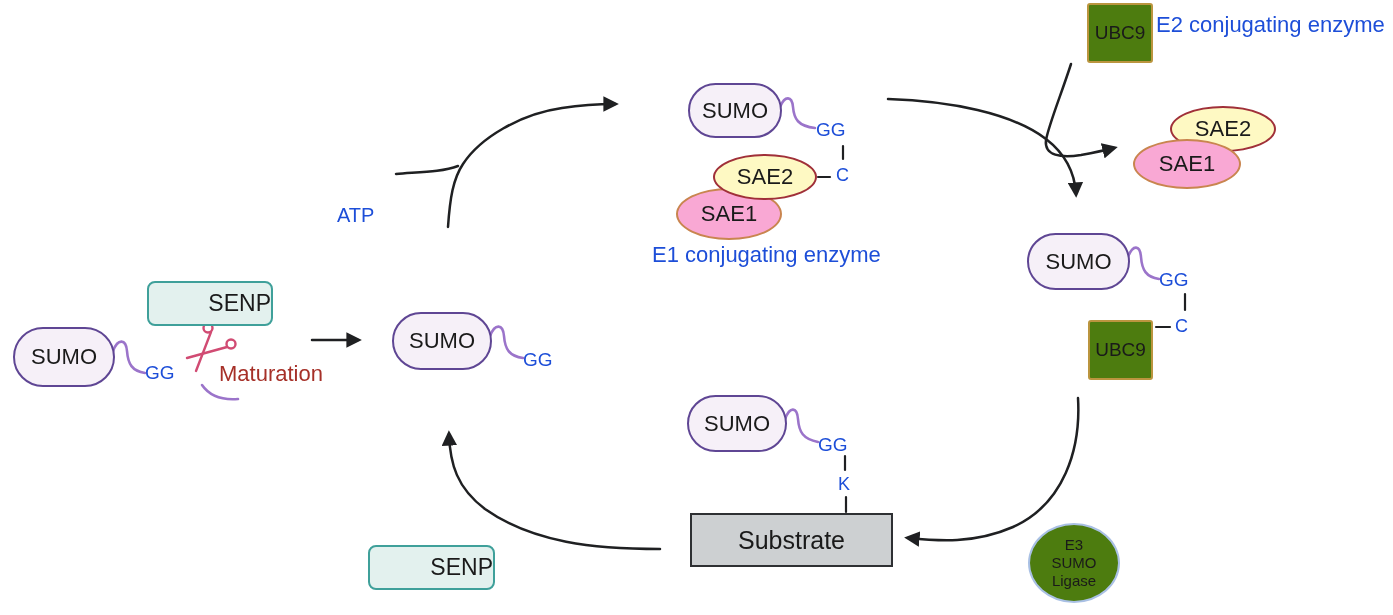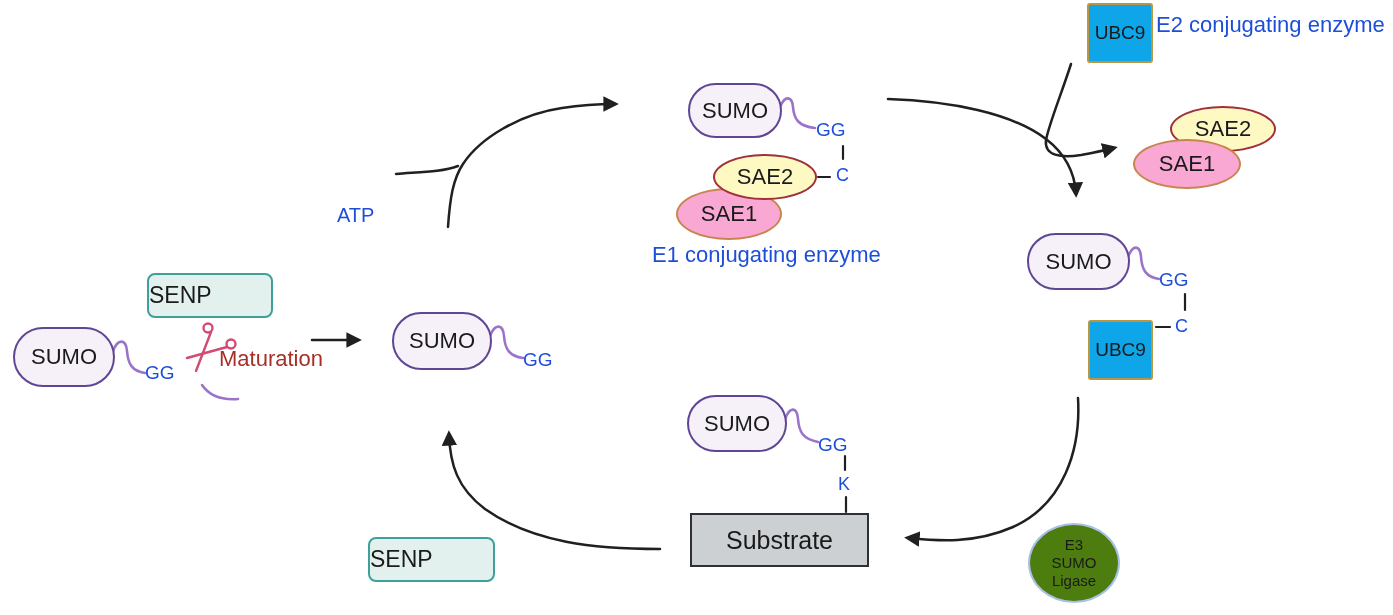--- a/index.html
+++ b/index.html
@@ -12,27 +12,27 @@
     color: #1a1a1a;
     overflow: hidden;
   }
   .lbl { position: absolute; white-space: nowrap; color:#1d4ed8; font-weight:500; }
   .pill {
     position:absolute; display:flex; align-items:center; justify-content:center;
     background:#f6f0f8; border:2.5px solid #5f4694; border-radius:30px;
     font-size:22px; font-weight:500; z-index:4;
   }
   .senp {
-    position:absolute; display:flex; align-items:center; justify-content:flex-start;
+    position:absolute; display:flex; align-items:center; justify-content:flex-end;
     background:#e3f1ee; border:2.5px solid #3fa09a; border-radius:8px;
-    font-size:23px; font-weight:500; z-index:4;
+    font-size:23px; font-weight:500; z-index:4;margin-top:8px;
   }
   .ubc9 {
     position:absolute; display:flex; align-items:center; justify-content:center;
-    background:#0ea5e9; border:2.5px solid #bb953f; border-radius:3px;
+    background:#4d7c0f; border:2.5px solid #bb953f; border-radius:3px;
     font-size:19px; font-weight:500; z-index:4;
   }
   .sae {
     position:absolute; display:flex; align-items:center; justify-content:center;
     border-radius:50%; font-size:22px; font-weight:500;
   }
   .sae2 { background:#fef9c3; border:2.5px solid #a03039; }
   .sae1 { background:#f9a8d4; border:2.5px solid #c9854f; }
   .substrate {
     position:absolute; display:flex; align-items:center; justify-content:center;
@@ -97,21 +97,21 @@
   </svg>
 
   <div class="pill" style="left:13px; top:327px; width:102px; height:60px;">
     <span>SUMO</span>
   </div>
   <div class="lbl" style="left:145px; top:362px; font-size:19px;">GG</div>
 
   <div class="senp" style="left:147px; top:273px; width:126px; height:45px;">
     <span>SENP</span>
   </div>
-  <div class="lbl" style="left:219px; top:346px; font-size:22px; color:#a63028;">Maturation</div>
+  <div class="lbl" style="left:219px; top:361px; font-size:22px; color:#a63028;">Maturation</div>
 
   <div class="pill" style="left:392px; top:312px; width:100px; height:58px;">
     <span>SUMO</span>
   </div>
   <div class="lbl" style="left:523px; top:349px; font-size:19px;">GG</div>
 
   <div class="lbl" style="left:337px; top:160px; font-size:20px;margin-top:44px;">ATP</div>
 
   <div class="pill" style="left:688px; top:83px; width:94px; height:55px;">
     <span>SUMO</span>
@@ -151,21 +151,21 @@
     <span>E3</span>
     <span>SUMO</span>
     <span>Ligase</span>
   </div>
 
   <div class="pill" style="left:687px; top:395px; width:100px; height:57px;">
     <span>SUMO</span>
   </div>
   <div class="lbl" style="left:818px; top:434px; font-size:19px;">GG</div>
   <div class="lbl" style="left:838px; top:474px; font-size:18px;">K</div>
-  <div class="substrate" style="left:690px; top:513px; width:179px; height:54px;">
+  <div class="substrate" style="left:690px; top:513px; width:203px; height:54px;">
     <span>Substrate</span>
   </div>
 
   <div class="senp" style="left:368px; top:537px; width:127px; height:45px;">
     <span>SENP</span>
   </div>
 
 </div>
 
 </body></html>

